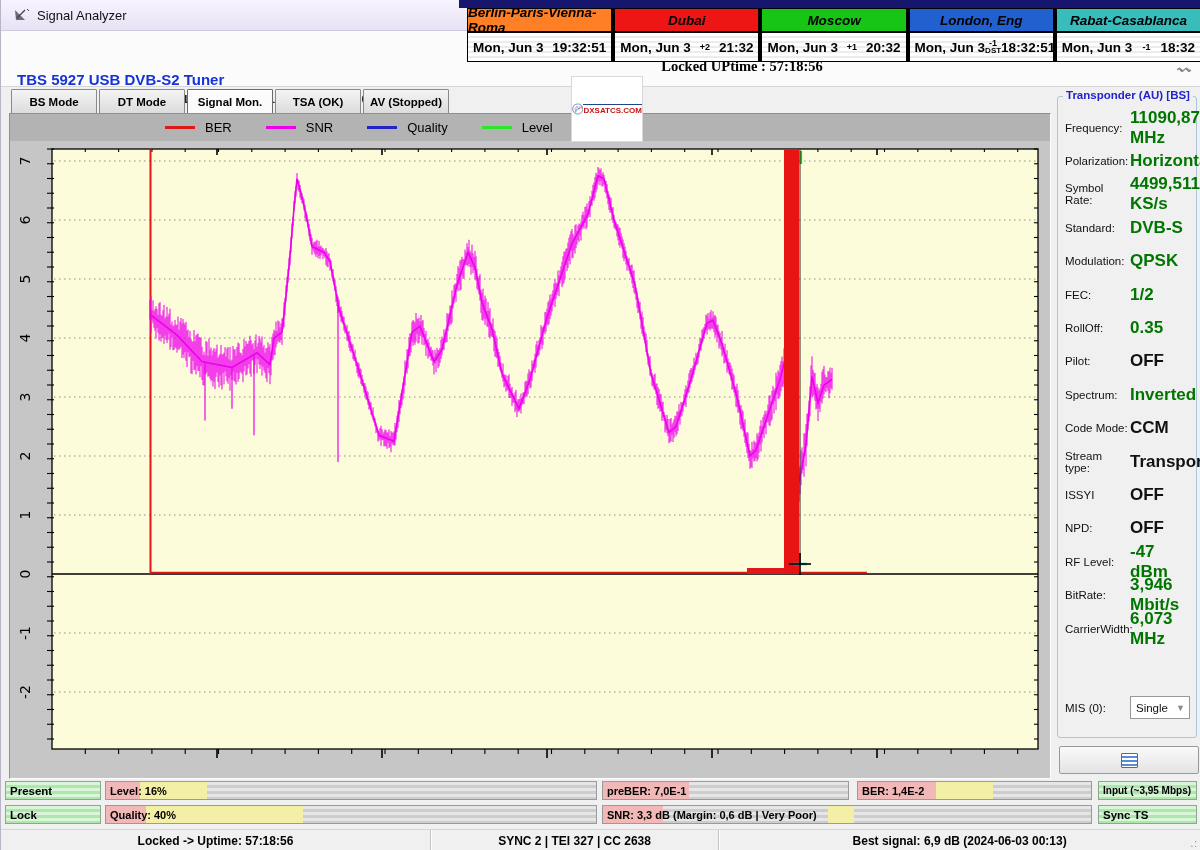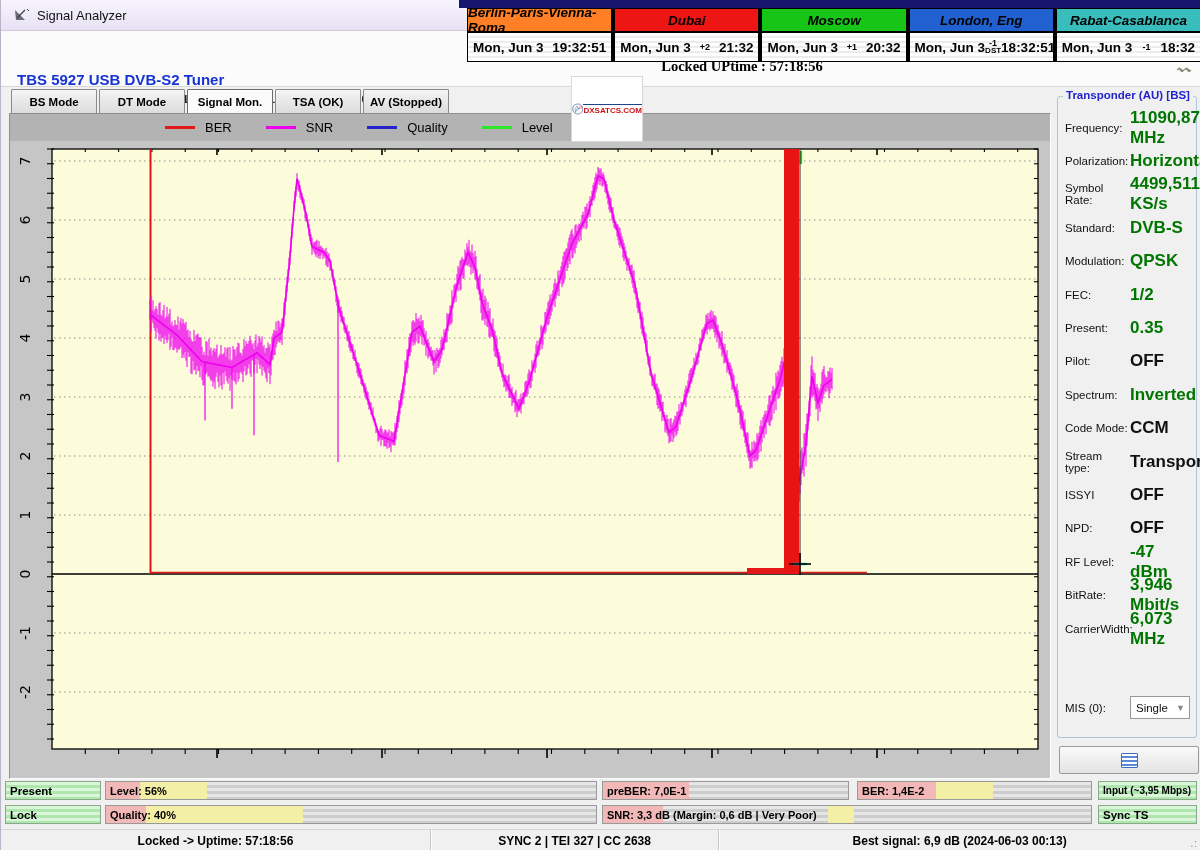--- a/index.html
+++ b/index.html
@@ -425,21 +425,21 @@
         </div>
         <div class="tp-row">
           <div class="tp-label">Modulation:</div>
           <div class="tp-value tp-green">QPSK</div>
         </div>
         <div class="tp-row">
           <div class="tp-label">FEC:</div>
           <div class="tp-value tp-green">1/2</div>
         </div>
         <div class="tp-row">
-          <div class="tp-label">Present:</div>
+          <div class="tp-label">RollOff:</div>
           <div class="tp-value tp-green">0.35</div>
         </div>
         <div class="tp-row">
           <div class="tp-label">Pilot:</div>
           <div class="tp-value tp-black">OFF</div>
         </div>
         <div class="tp-row">
           <div class="tp-label">Spectrum:</div>
           <div class="tp-value tp-green">Inverted</div>
         </div>
@@ -483,21 +483,21 @@
   <div id="side-button">
     <span id="side-button-icon"></span>
   </div>
 
   <div id="bottom-bars">
       <div class="green-box" style="left: 4px; top: 781px; width: 96px;">Present</div>
       <div class="green-box" style="left: 4px; top: 805px; width: 96px;">Lock</div>
       <div class="pbar" style="left: 104px; top: 781px; width: 492px;">
         <div class="seg seg-pink" style="left: 0px; width: 34px;"></div>
         <div class="seg seg-yellow" style="left: 34px; width: 66.72px;"></div>
-        <div class="pbar-label">Level: 56%</div>
+        <div class="pbar-label">Level: 16%</div>
       </div>
       <div class="pbar" style="left: 104px; top: 805px; width: 492px;">
         <div class="seg seg-pink" style="left: 0px; width: 40px;"></div>
         <div class="seg seg-yellow" style="left: 40px; width: 156.8px;"></div>
         <div class="pbar-label">Quality: 40%</div>
       </div>
       <div class="pbar" style="left: 601px; top: 781px; width: 247px;">
         <div class="seg seg-pink" style="left: 0px; width: 86px;"></div>
         <div class="pbar-label">preBER: 7,0E-1</div>
       </div>

